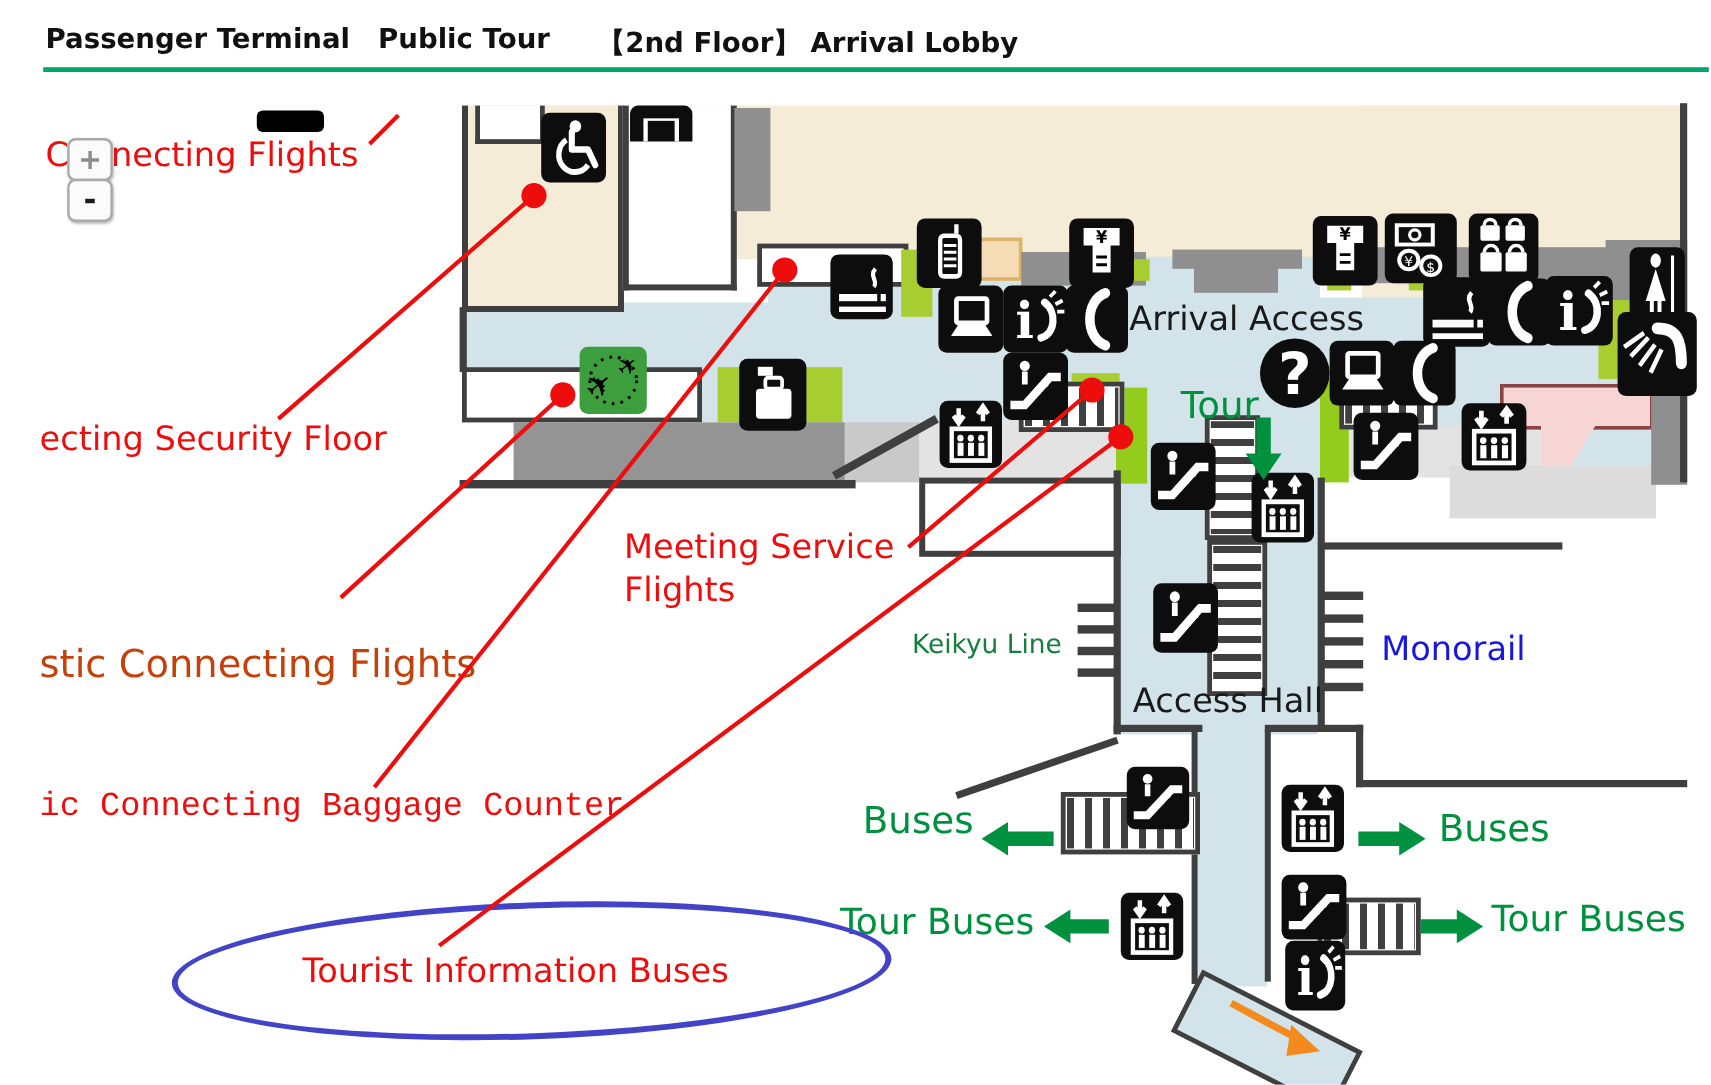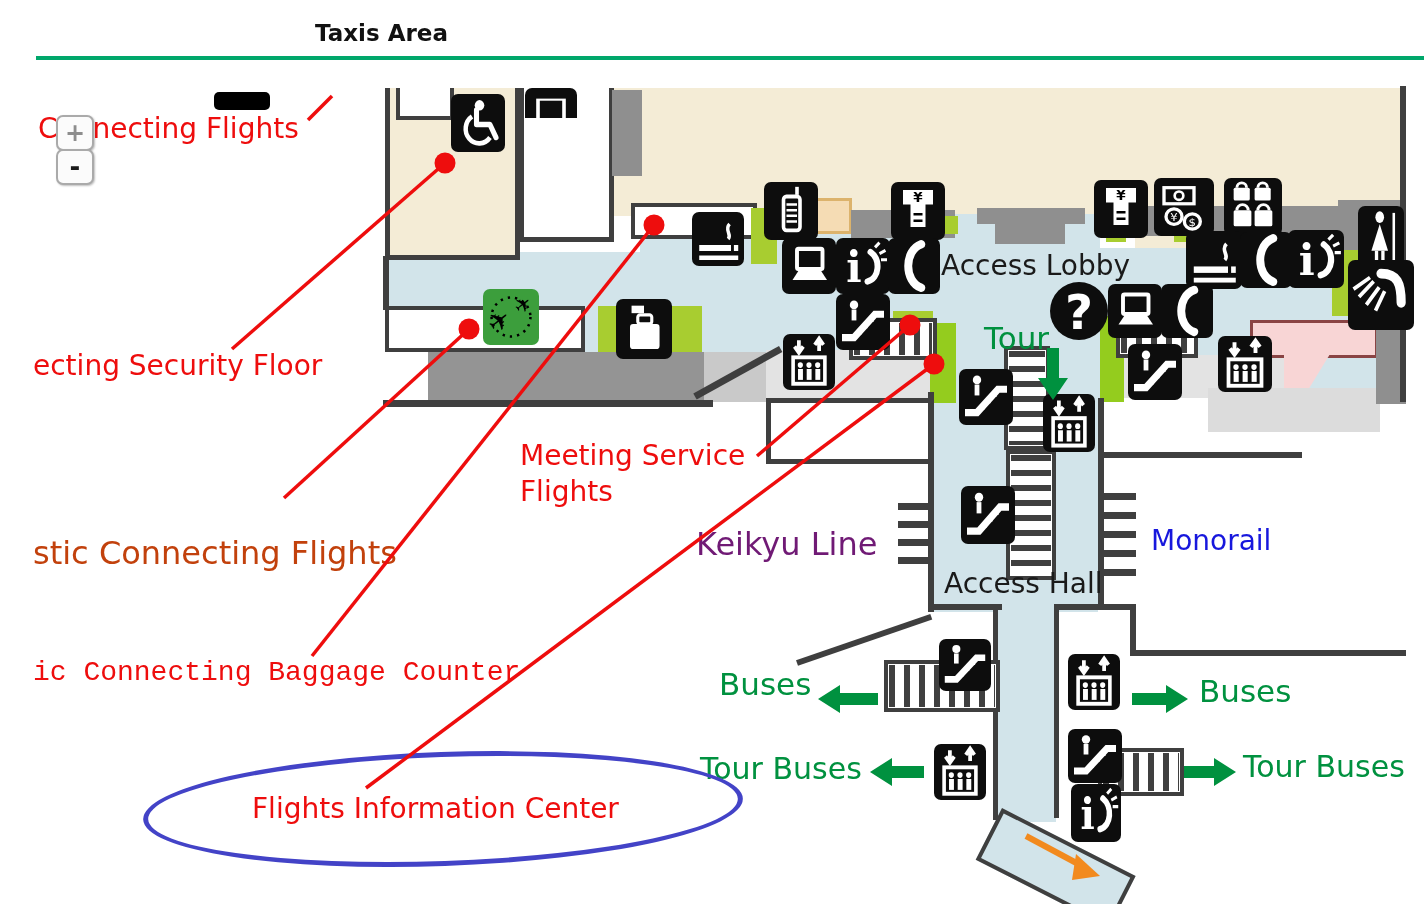--- a/index.html
+++ b/index.html
@@ -23,21 +23,23 @@
   .maplabel{position:absolute;white-space:nowrap;z-index:30;}
   #ellipse{position:absolute;border:5px solid #4343c7;border-radius:50%;z-index:40;transform:rotate(-2deg);}
   #overlay{position:absolute;left:0;top:0;z-index:50;pointer-events:none;}
 </style>
 </head>
 <body>
 
 <div id="canvas">
 
   <div id="header-bar">
-    <span class="htitle" style="left:315px">Taxis Area</span>
+    <span class="htitle" style="left:38px">Passenger Terminal</span>
+    <span class="htitle" style="left:315px">Public Tour</span>
+    <span class="htitle" style="left:498px">【2nd Floor】 Arrival Lobby</span>
     <div id="hrule" style="background: rgb(0, 167, 107);"></div>
   </div>
 
   <div id="zoomctl">
     <div class="zbtn" id="zoom-in">+</div>
     <div class="zbtn" id="zoom-out">-</div>
   </div>
 
   <div id="map-root">
       <div class="region" style="left: 385px; top: 88px; width: 1020px; height: 128px; background: rgb(244, 236, 214);"></div>
@@ -398,29 +400,29 @@
           <path d="M21 28 C 29 26, 30 14, 23 9" stroke="#fff" stroke-width="4" fill="none" stroke-linecap="round"></path>
           <path d="M26 6 l3 -3 M29 10 l4 -2 M30 14 h4" stroke="#fff" stroke-width="2"></path>
         </svg>
       </div>
       <div class="maplabel" style="left: 38px; top: 112px; font-size: 28px; color: rgb(238, 13, 13);">Connecting Flights</div>
       <div class="maplabel" style="left: 33px; top: 349px; font-size: 28px; color: rgb(238, 13, 13);">ecting Security Floor</div>
       <div class="maplabel" style="left: 33px; top: 534px; font-size: 32px; color: #c2410c;">stic Connecting Flights</div>
       <div class="maplabel" style="left: 33px; top: 657px; font-size: 28px; color: rgb(238, 13, 13); font-family: Liberation Mono, monospace;">ic Connecting Baggage Counter</div>
       <div class="maplabel" style="left: 520px; top: 439px; font-size: 28px; color: rgb(238, 13, 13);">Meeting Service</div>
       <div class="maplabel" style="left: 520px; top: 475px; font-size: 28px; color: rgb(238, 13, 13);">Flights</div>
-      <div class="maplabel" style="left: 696px; top: 525px; font-size: 32px; color: #701a75;">Keikyu Line</div>
-      <div class="maplabel" style="left: 252px; top: 792px; font-size: 28px; color: rgb(238, 13, 13);">Flights Information Center</div>
+      <div class="maplabel" style="left: 760px; top: 525px; font-size: 22px; color: #15803d;">Keikyu Line</div>
+      <div class="maplabel" style="left: 252px; top: 792px; font-size: 28px; color: rgb(238, 13, 13);">Tourist Information Buses</div>
       <div class="maplabel" style="left: 1151px; top: 524px; font-size: 28px; color: rgb(23, 23, 221);">Monorail</div>
       <div class="maplabel" style="left: 984px; top: 320px; font-size: 31px; color: rgb(0, 145, 63);">Tour</div>
       <div class="maplabel" style="left: 719px; top: 666px; font-size: 31px; color: rgb(0, 145, 63);">Buses</div>
       <div class="maplabel" style="left: 1199px; top: 673px; font-size: 31px; color: rgb(0, 145, 63);">Buses</div>
       <div class="maplabel" style="left: 700px; top: 751px; font-size: 30px; color: rgb(0, 145, 63);">Tour Buses</div>
       <div class="maplabel" style="left: 1243px; top: 749px; font-size: 30px; color: rgb(0, 145, 63);">Tour Buses</div>
-      <div class="maplabel" style="left: 941px; top: 249px; font-size: 28px; color: rgb(26, 26, 26);">Access Lobby</div>
+      <div class="maplabel" style="left: 941px; top: 249px; font-size: 28px; color: rgb(26, 26, 26);">Arrival Access</div>
       <div class="maplabel" style="left: 944px; top: 567px; font-size: 28px; color: rgb(26, 26, 26);">Access Hall</div>
     </div>
 
   <div id="ellipse" style="left: 143px; top: 752px; width: 590px; height: 104px; border-color: rgb(67, 67, 199);"></div>
 
   <svg id="overlay" width="1426" height="904">
       <polygon points="1047,348 1059,348 1059,378 1068,378 1053,400 1038,378 1047,378" fill="#00913f"></polygon>
       <polygon points="878,693 878,705 840,705 840,713 818,699 840,685 840,693" fill="#00913f"></polygon>
       <polygon points="1132,693 1132,705 1166,705 1166,713 1188,699 1166,685 1166,693" fill="#00913f"></polygon>
       <polygon points="924,766 924,778 892,778 892,786 870,772 892,758 892,766" fill="#00913f"></polygon>

